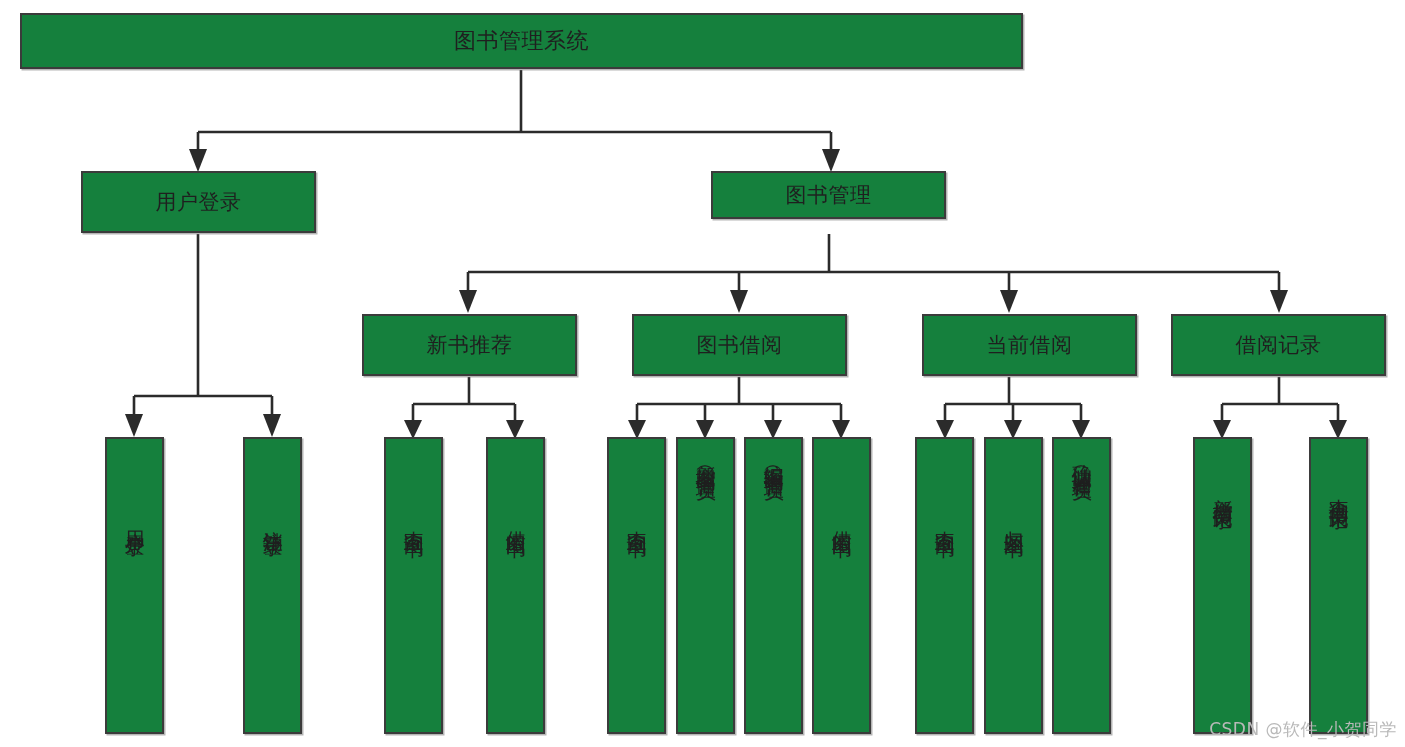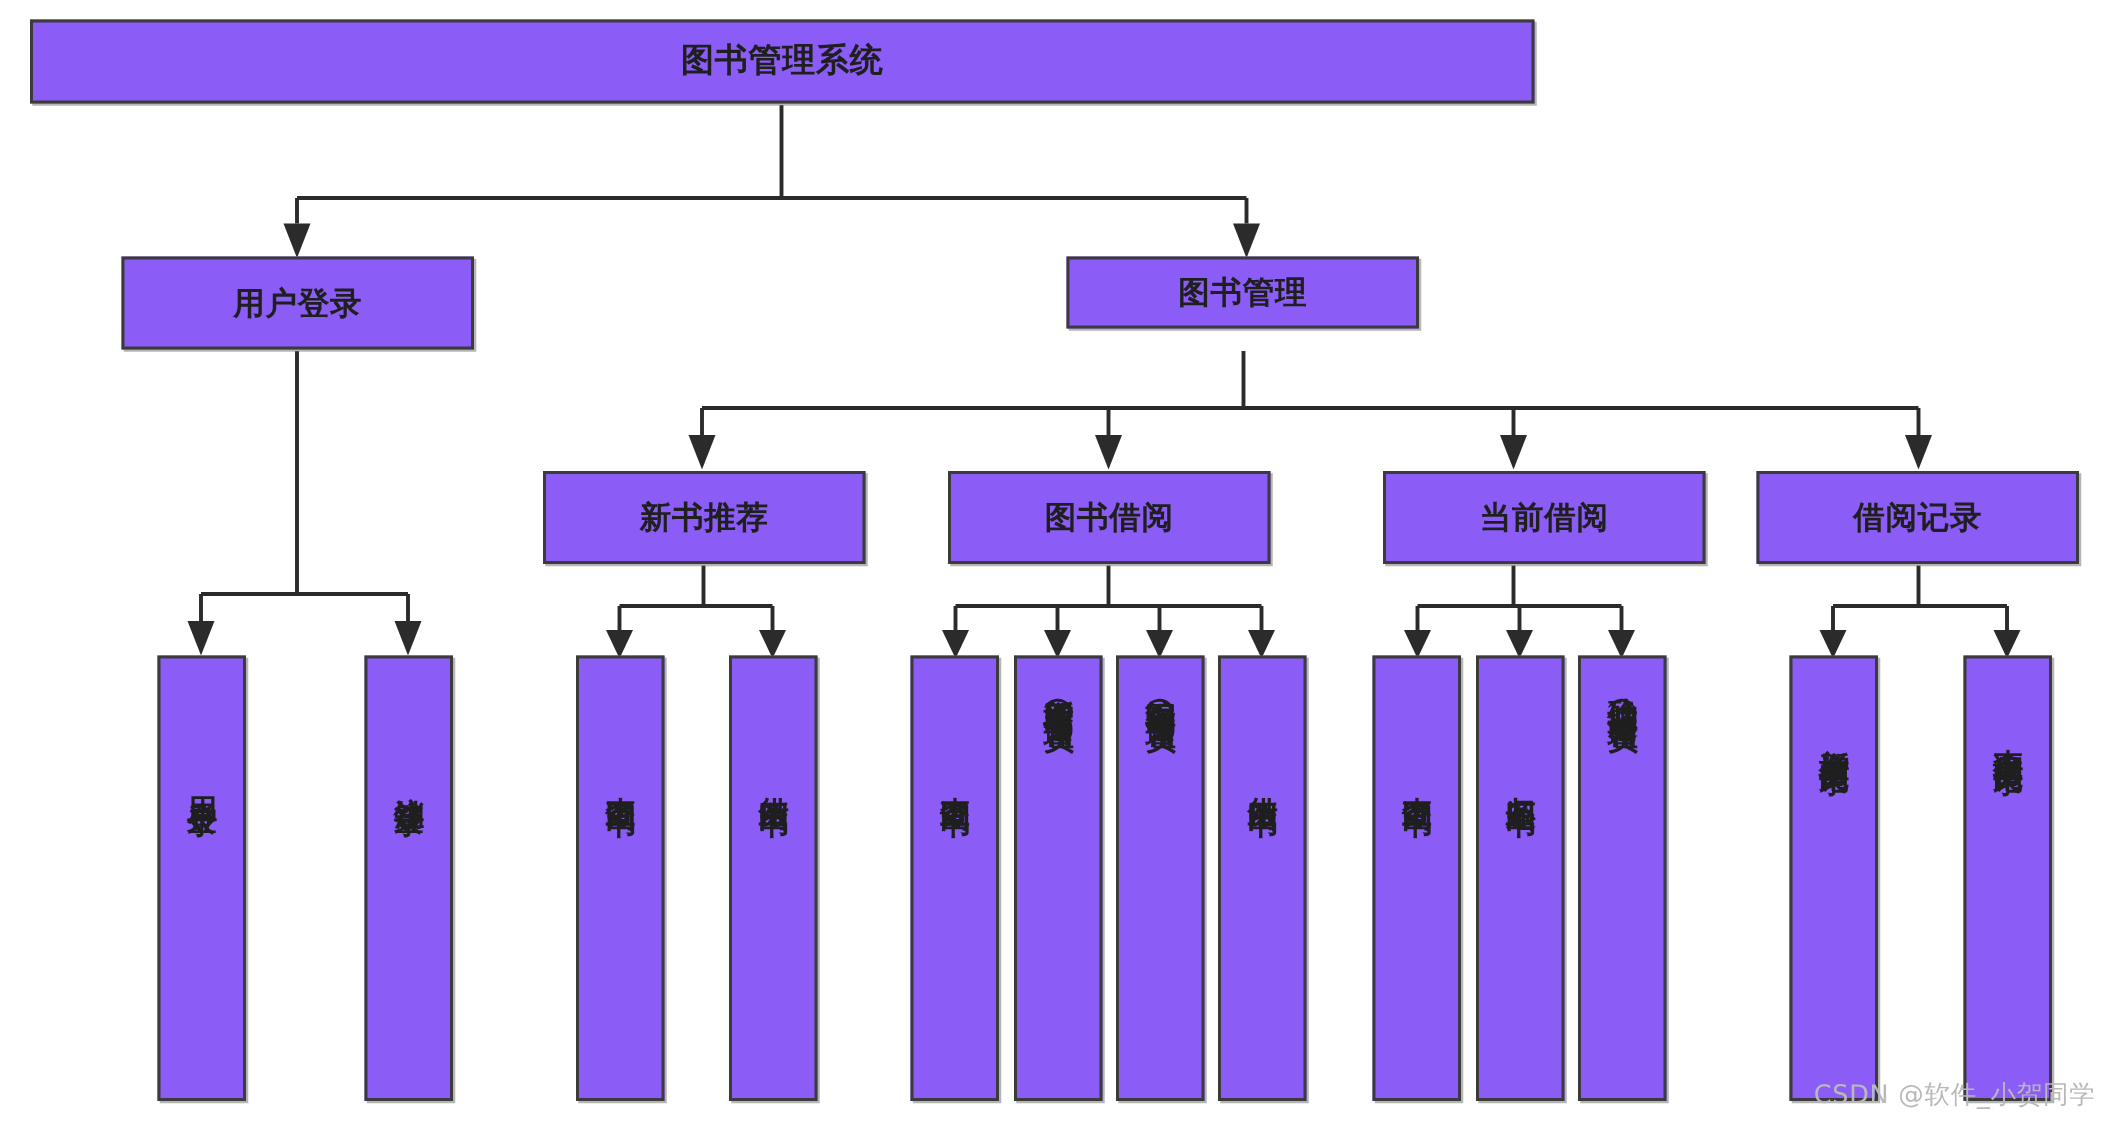--- a/index.html
+++ b/index.html
@@ -24,28 +24,27 @@
     position: absolute;
     left: 0;
     top: 0;
     width: 1405px;
     height: 747px;
   }
   
   .node {
     position: absolute;
     box-sizing: border-box;
-    background: #8b5cf6;
+    background: #15803d;
     border: 2px solid #3b3b3b;
     box-shadow: 1.5px 1.5px 0 0 rgba(120,120,120,0.55);
     display: flex;
     align-items: center;
     justify-content: center;
     color: #1b1b1b;
-    font-weight: bold;
   }
   .node-label {
     font-size: 21px;
     line-height: 1.25;
     letter-spacing: 0.5px;
     white-space: nowrap;
     color: #1f1f1f;
   }
   
   .node.horiz .node-label {

